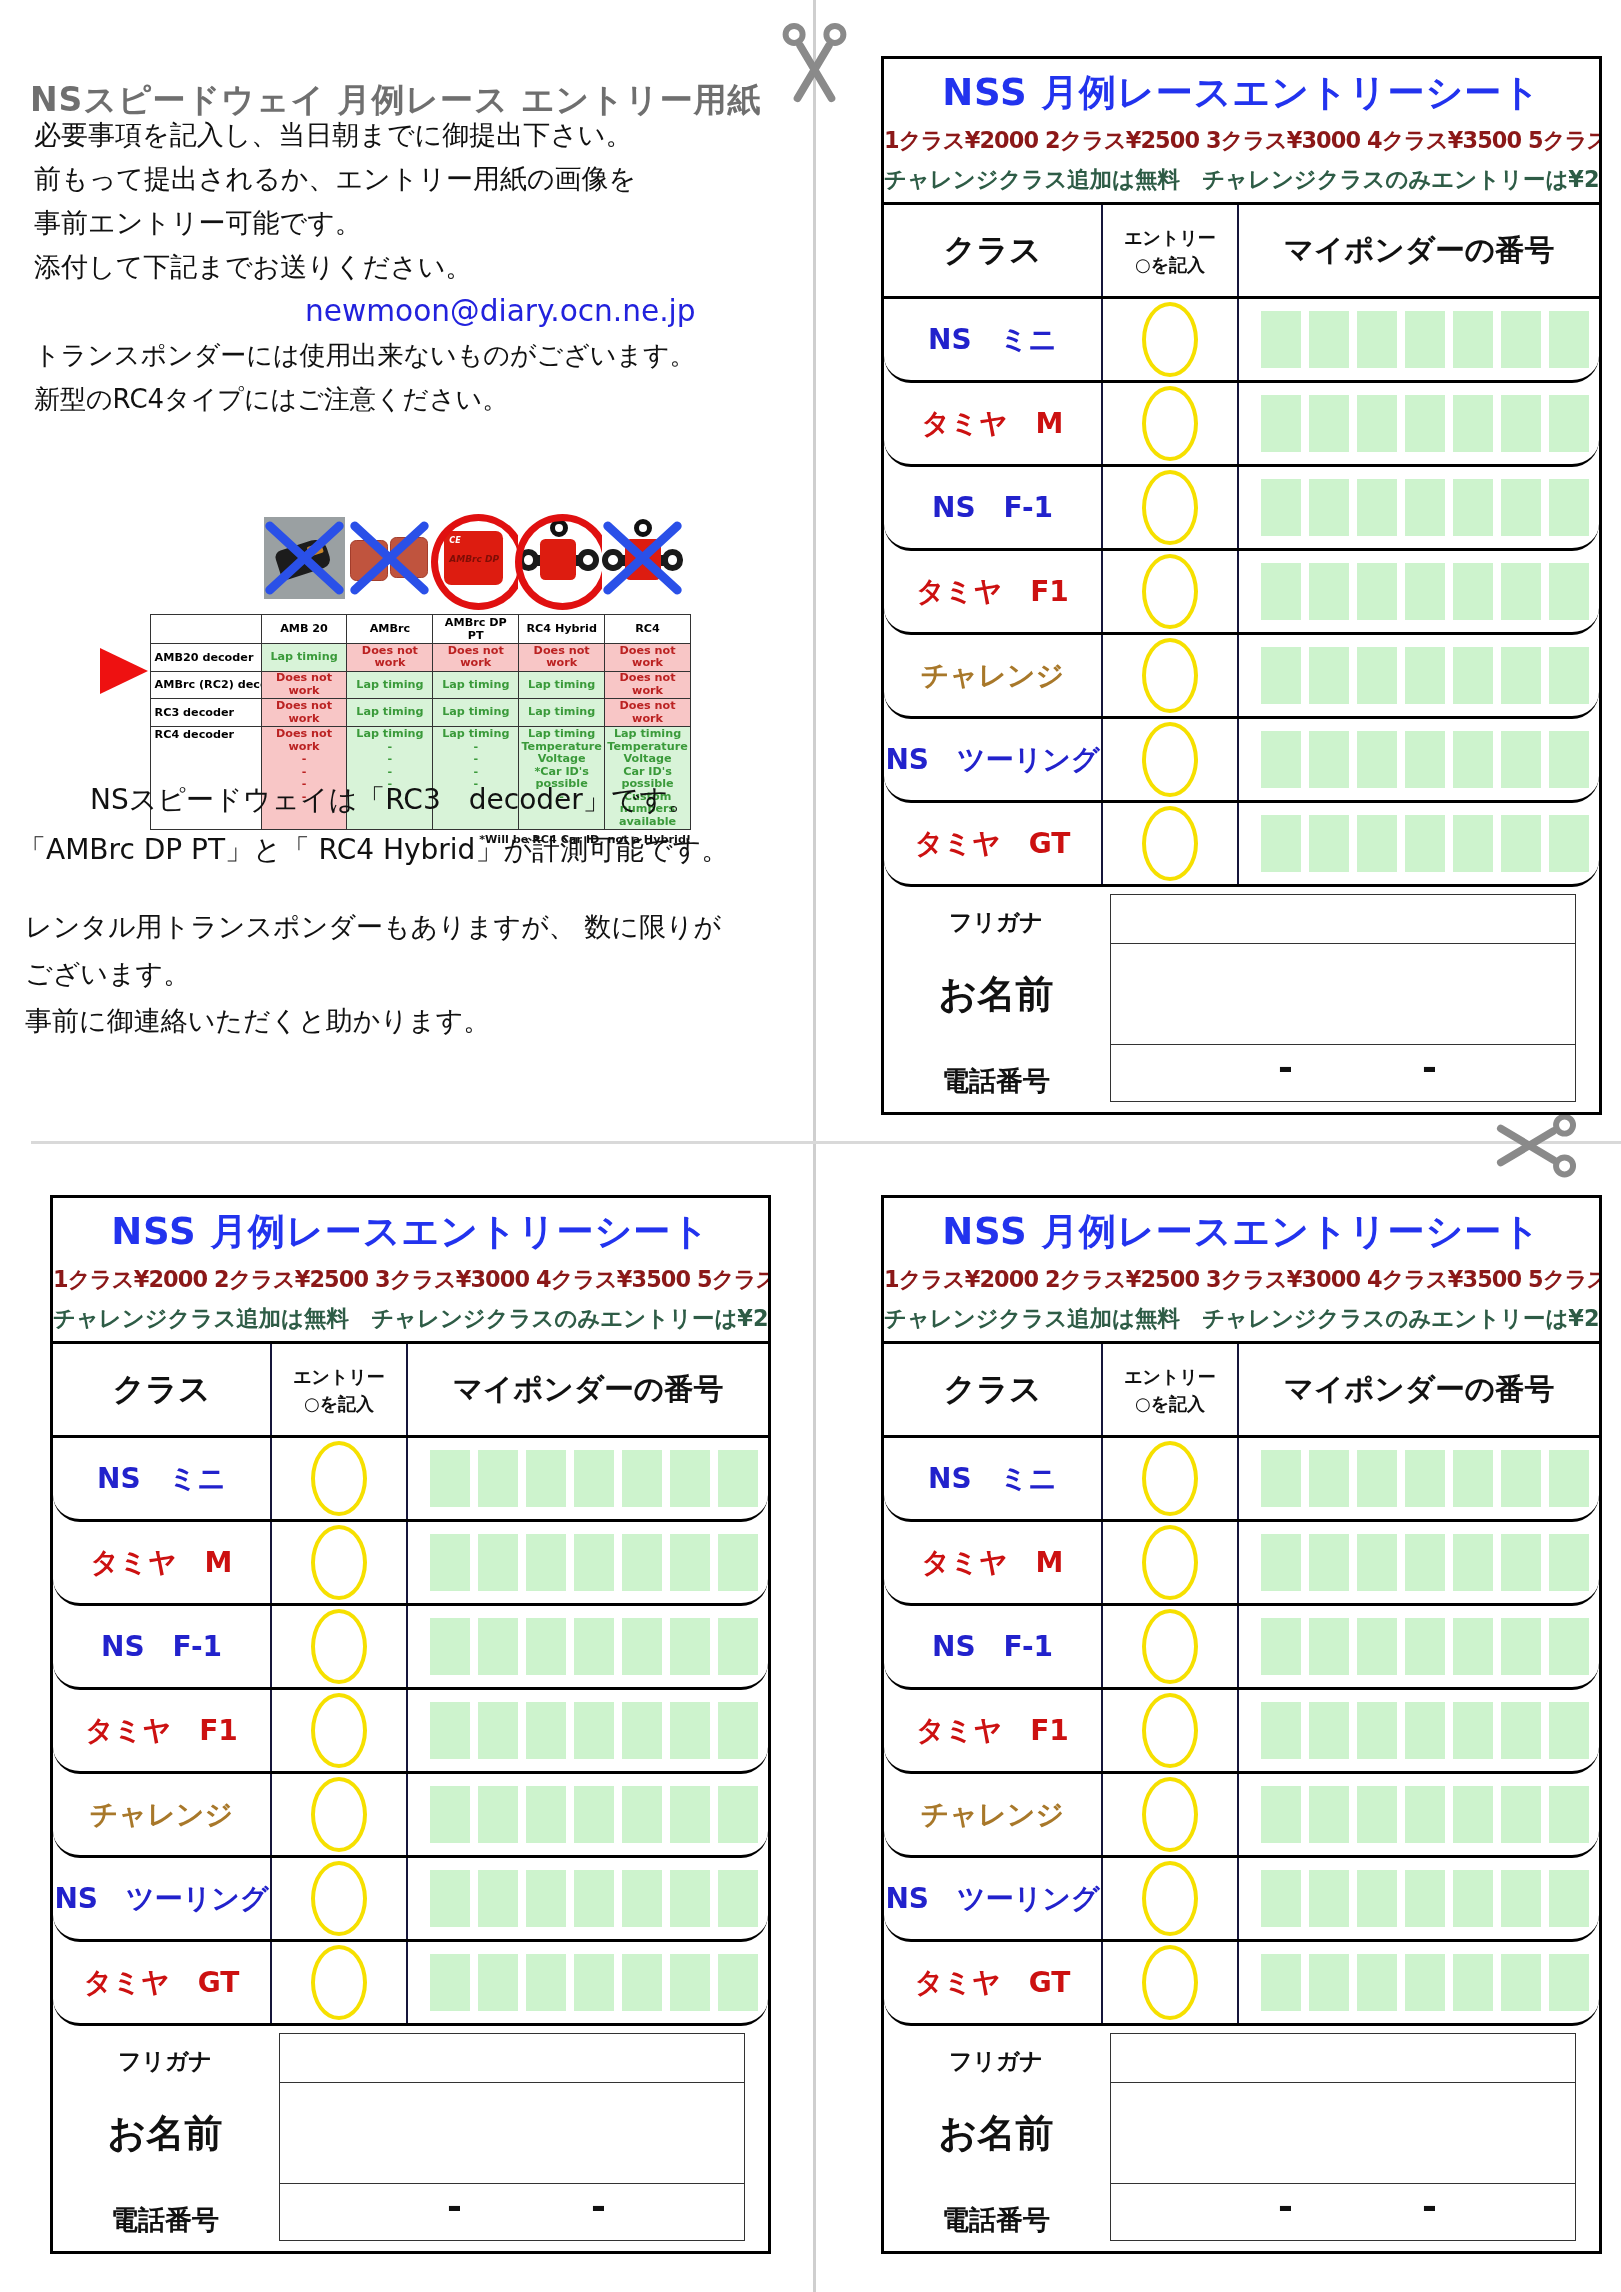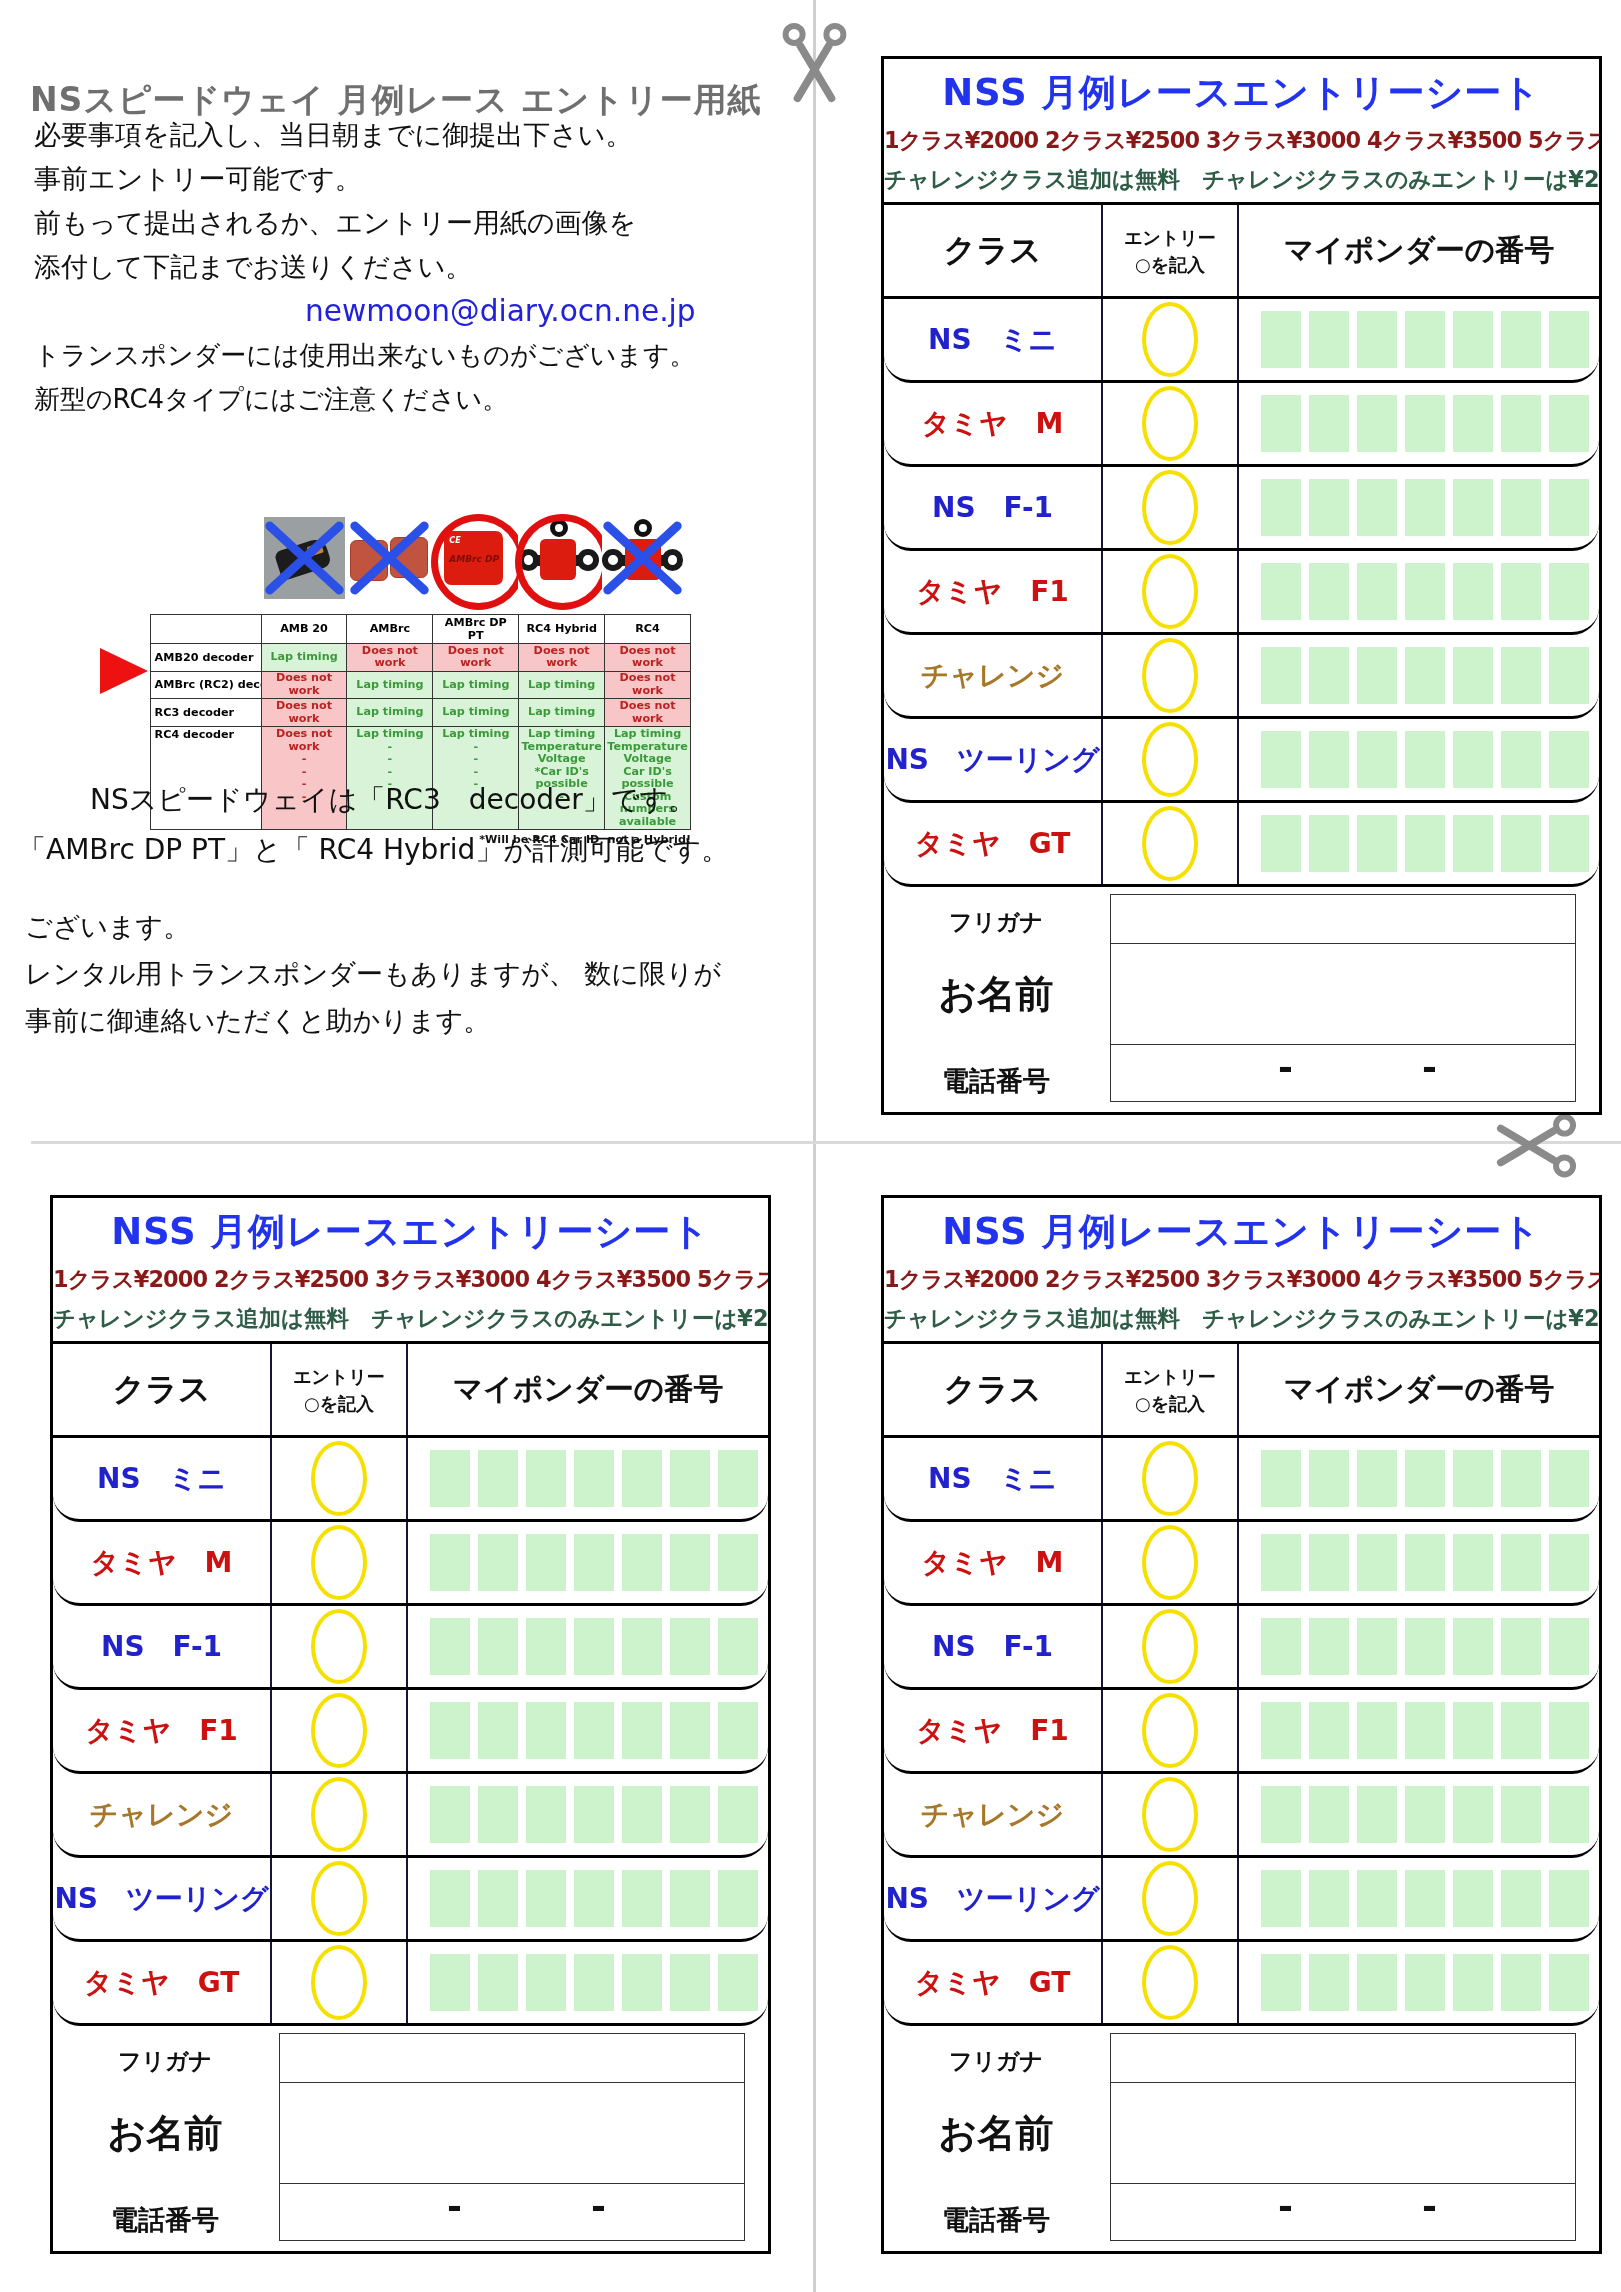--- a/index.html
+++ b/index.html
@@ -119,22 +119,22 @@
       <line x1="8" y1="70" x2="70" y2="33" stroke="#8a8a8a" stroke-width="9" stroke-linecap="round"></line>
       <circle cx="83" cy="74" r="10" fill="none" stroke="#8a8a8a" stroke-width="7"></circle>
       <circle cx="83" cy="26" r="10" fill="none" stroke="#8a8a8a" stroke-width="7"></circle>
     </svg>
   </div>
 
   <div class="abs main-title nowrap">NSスピードウェイ 月例レース エントリー用紙</div>
 
   <div class="abs intro">
     <div>必要事項を記入し、当日朝までに御提出下さい。</div>
+    <div>前もって提出されるか、エントリー用紙の画像を</div>
     <div>事前エントリー可能です。</div>
-    <div>前もって提出されるか、エントリー用紙の画像を</div>
     <div>添付して下記までお送りください。</div>
     <div class="email">newmoon@diary.ocn.ne.jp</div>
     <div class="note">トランスポンダーには使用出来ないものがございます。</div>
     <div class="note">新型のRC4タイプにはご注意ください。</div>
   </div>
 
   <div class="abs tp-strip">
       <div class="tp-img tp-amb20">
         <div class="blob"></div>
         <svg class="mark" viewBox="0 0 90 92">
@@ -287,22 +287,22 @@
           </tr>
         </tbody>
     </table>
     <div class="footnote">*Will be RC4 Car ID, not a Hybrid!</div>
   </div>
 
   <div class="abs decoder-note1 nowrap">NSスピードウェイは「RC3　decoder」です。</div>
   <div class="abs decoder-note2 nowrap">「AMBrc DP PT」と「 RC4 Hybrid」が計測可能です。</div>
 
   <div class="abs rental">
+    <div>レンタル用トランスポンダーもありますが、 数に限りが</div>
     <div>ございます。</div>
-    <div>レンタル用トランスポンダーもありますが、 数に限りが</div>
     <div>事前に御連絡いただくと助かります。</div>
   </div>
 
   <div class="sheet" style="left:881px;top:56px;">
   <div class="sheet-header">
     <div class="sheet-title">NSS 月例レースエントリーシート</div>
     <div class="sheet-prices">1クラス¥2000  2クラス¥2500  3クラス¥3000  4クラス¥3500  5クラス¥4000  6クラス¥4500</div>
     <div class="sheet-challenge">チャレンジクラス追加は無料　チャレンジクラスのみエントリーは¥2000</div>
   </div>
   <div class="sheet-cols-header">

